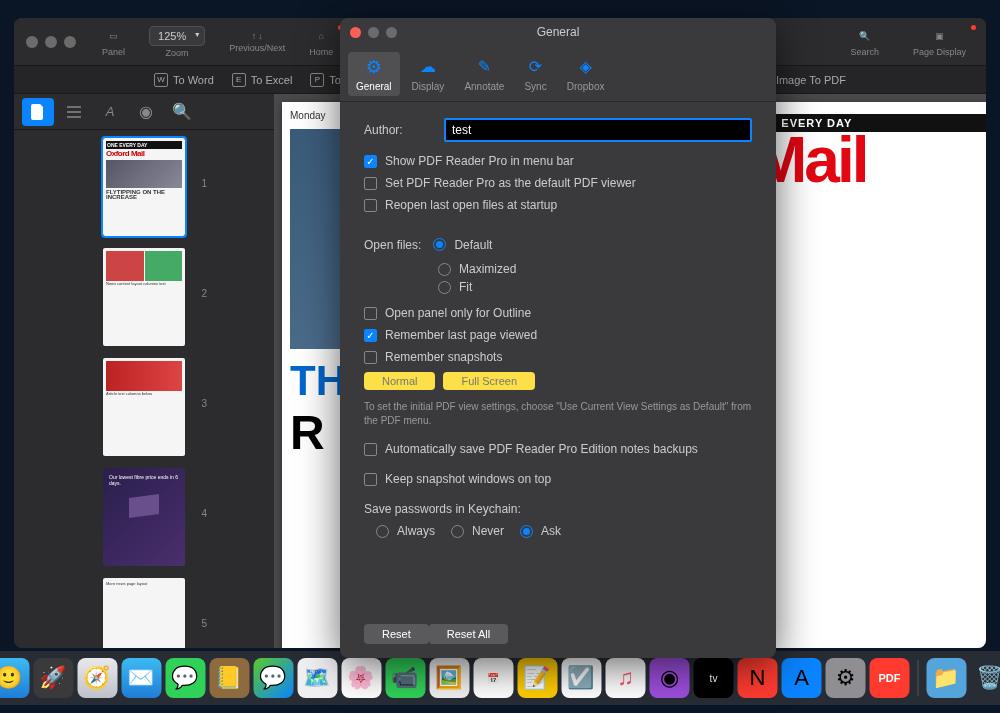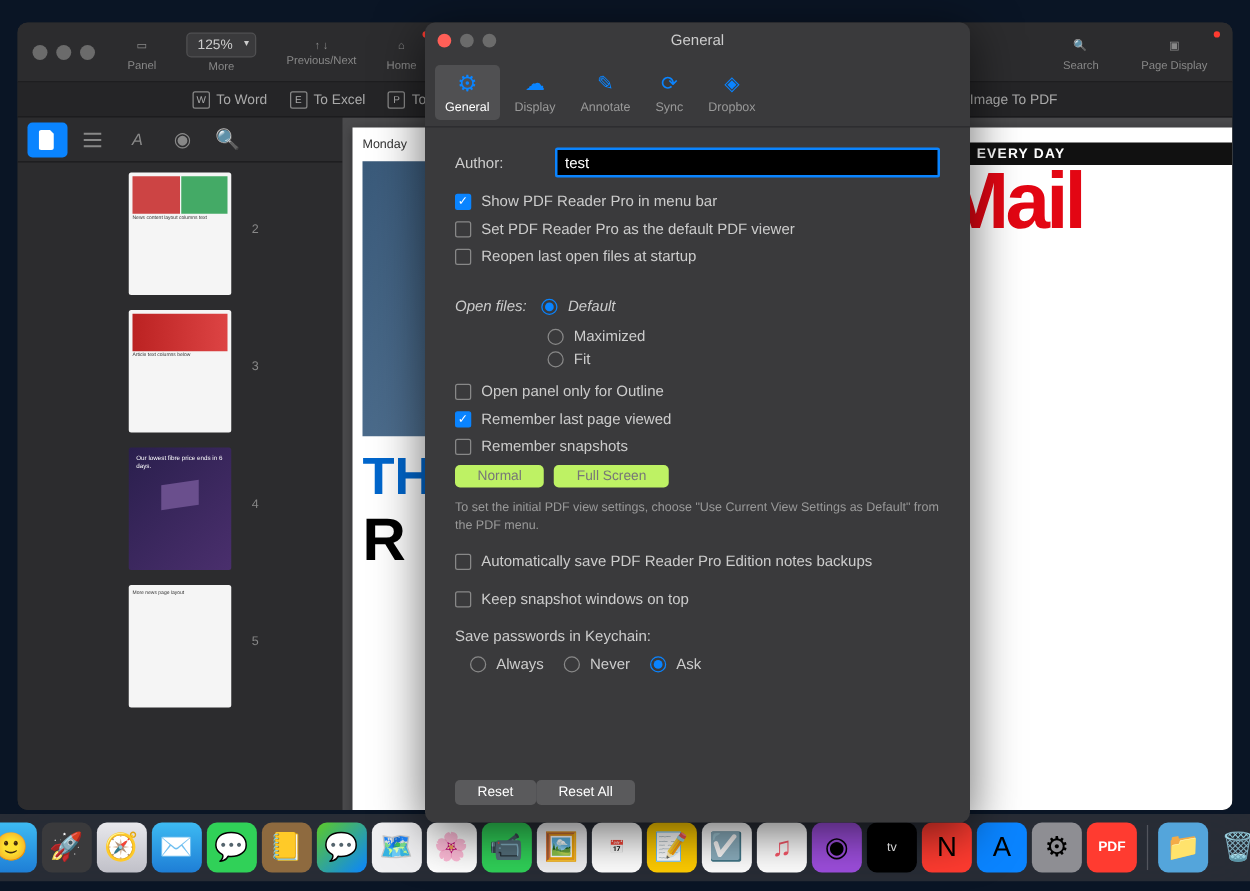--- a/index.html
+++ b/index.html
@@ -79,27 +79,27 @@
 .form-row { display: flex; align-items: center; margin-bottom: 12px; gap: 24px; }
 .form-label { min-width: 56px; text-align: left; }
 .form-input { flex: 1; background: #000000; border: 2px solid #0a84ff; color: #fff; padding: 3px 6px; font-size: 12px; border-radius: 2px; outline: none; }
 .form-select { flex: 1; background: #505052; border: none; color: #fff; padding: 3px 6px; font-size: 11px; border-radius: 4px; position: relative; display: flex; }
 .form-select::after { content: ''; position: absolute; right: 3px; top: 3px; width: 14px; height: 14px; background: #0a84ff; border-radius: 3px; }
 .form-select-arrows { position: absolute; right: 6px; top: 2px; font-size: 8px; color: #fff; z-index: 1; line-height: 8px; }
 .checkbox-row { display: flex; align-items: center; gap: 8px; margin-bottom: 8px; margin-left: 0px; }
 .checkbox { width: 13px; height: 13px; border: 1px solid #888; border-radius: 2px; display: flex; align-items: center; justify-content: center; flex-shrink: 0; cursor: pointer; }
 .checkbox.checked { background: #0a84ff; border-color: #0a84ff; color: #fff; font-size: 10px; }
 .radio-row { display: flex; align-items: center; gap: 8px; margin-bottom: 4px; }
-.radio-label-inline { display: flex; align-items: center; gap: 8px; margin-bottom: 10px; font-style: italic; }
+.radio-label-inline { display: flex; align-items: flex-start; gap: 8px; margin-bottom: 10px; }
 .radio { width: 13px; height: 13px; border: 1px solid #888; border-radius: 50%; display: flex; align-items: center; justify-content: center; flex-shrink: 0; cursor: pointer; }
 .radio.checked { border-color: #0a84ff; }
 .radio.checked::after { content: ''; width: 7px; height: 7px; background: #0a84ff; border-radius: 50%; }
 .section-label { margin-bottom: 8px; }
 .btn-group { display: flex; gap: 8px; margin: 6px 0 10px; }
-.btn-disabled { background: #bef264; color: #777; padding: 3px 18px; border-radius: 4px; font-size: 11px; border: none; }
+.btn-disabled { background: #fde047; color: #777; padding: 3px 18px; border-radius: 4px; font-size: 11px; border: none; }
 .help-text { font-size: 10px; color: #999; line-height: 1.4; margin-bottom: 14px; }
 .inline-radios { display: flex; gap: 16px; margin-left: 12px; margin-top: 6px; }
 .prefs-footer { padding: 10px 24px 14px; display: flex; }
 .btn { background: #5a5a5c; color: #fff; border: none; padding: 4px 18px; border-radius: 4px; font-size: 11px; cursor: pointer; }
 
 
 .dock { position: absolute; bottom: 8px; left: 50%; transform: translateX(-50%); height: 54px; background: rgba(60,60,65,0.6); backdrop-filter: blur(20px); border-radius: 14px; display: flex; align-items: center; padding: 0 10px; gap: 4px; }
 .dock-item { width: 40px; height: 40px; border-radius: 8px; display: flex; align-items: center; justify-content: center; font-size: 22px; cursor: pointer; }
 .dock-sep { width: 1px; height: 36px; background: rgba(255,255,255,0.2); margin: 0 4px; }
 .di-finder { background: linear-gradient(180deg, #3dbaf2, #1e7ed6); }
@@ -136,21 +136,21 @@
       <div class="traffic-light tl-red"></div>
       <div class="traffic-light tl-yellow"></div>
       <div class="traffic-light tl-green"></div>
     </div>
     <div class="tb-item">
       <div class="tb-icon">▭</div>
       <span>Panel</span>
     </div>
     <div class="tb-item">
       <div class="zoom-select"><span>125%</span></div>
-      <span>More</span>
+      <span>Zoom</span>
     </div>
     <div class="tb-item">
       <div class="tb-arrows">
         <span>↑</span>
         <span>↓</span>
       </div>
       <span>Previous/Next</span>
     </div>
     <div class="tb-item tb-badge">
       <div class="tb-icon">⌂</div>
@@ -204,20 +204,29 @@
           <span style="font-size:13px;font-style:italic">A</span>
         </div>
         <div class="sb-tab">
           <span>◉</span>
         </div>
         <div class="sb-tab">
           <span>🔍</span>
         </div>
       </div>
       <div class="thumbnails">
+        <div class="thumb-wrap">
+          <div class="thumb active">
+            <div class="thumb-header">ONE EVERY DAY</div>
+            <div class="thumb-title">Oxford Mail</div>
+            <div style="height:28px;background:linear-gradient(135deg,#556,#889);margin:2px 0"></div>
+            <div class="thumb-body" style="font-weight:900;font-size:6px">FLYTIPPING ON THE INCREASE</div>
+          </div>
+          <div class="thumb-num">1</div>
+        </div>
         <div class="thumb-wrap">
           <div class="thumb">
             <div style="display:flex;gap:1px;height:30px">
                 <div style="flex:1;background:#c44"></div>
                 <div style="flex:1;background:#4a6"></div>
               </div>
             <div class="thumb-body">News content layout columns text</div>
           </div>
           <div class="thumb-num">2</div>
         </div>

